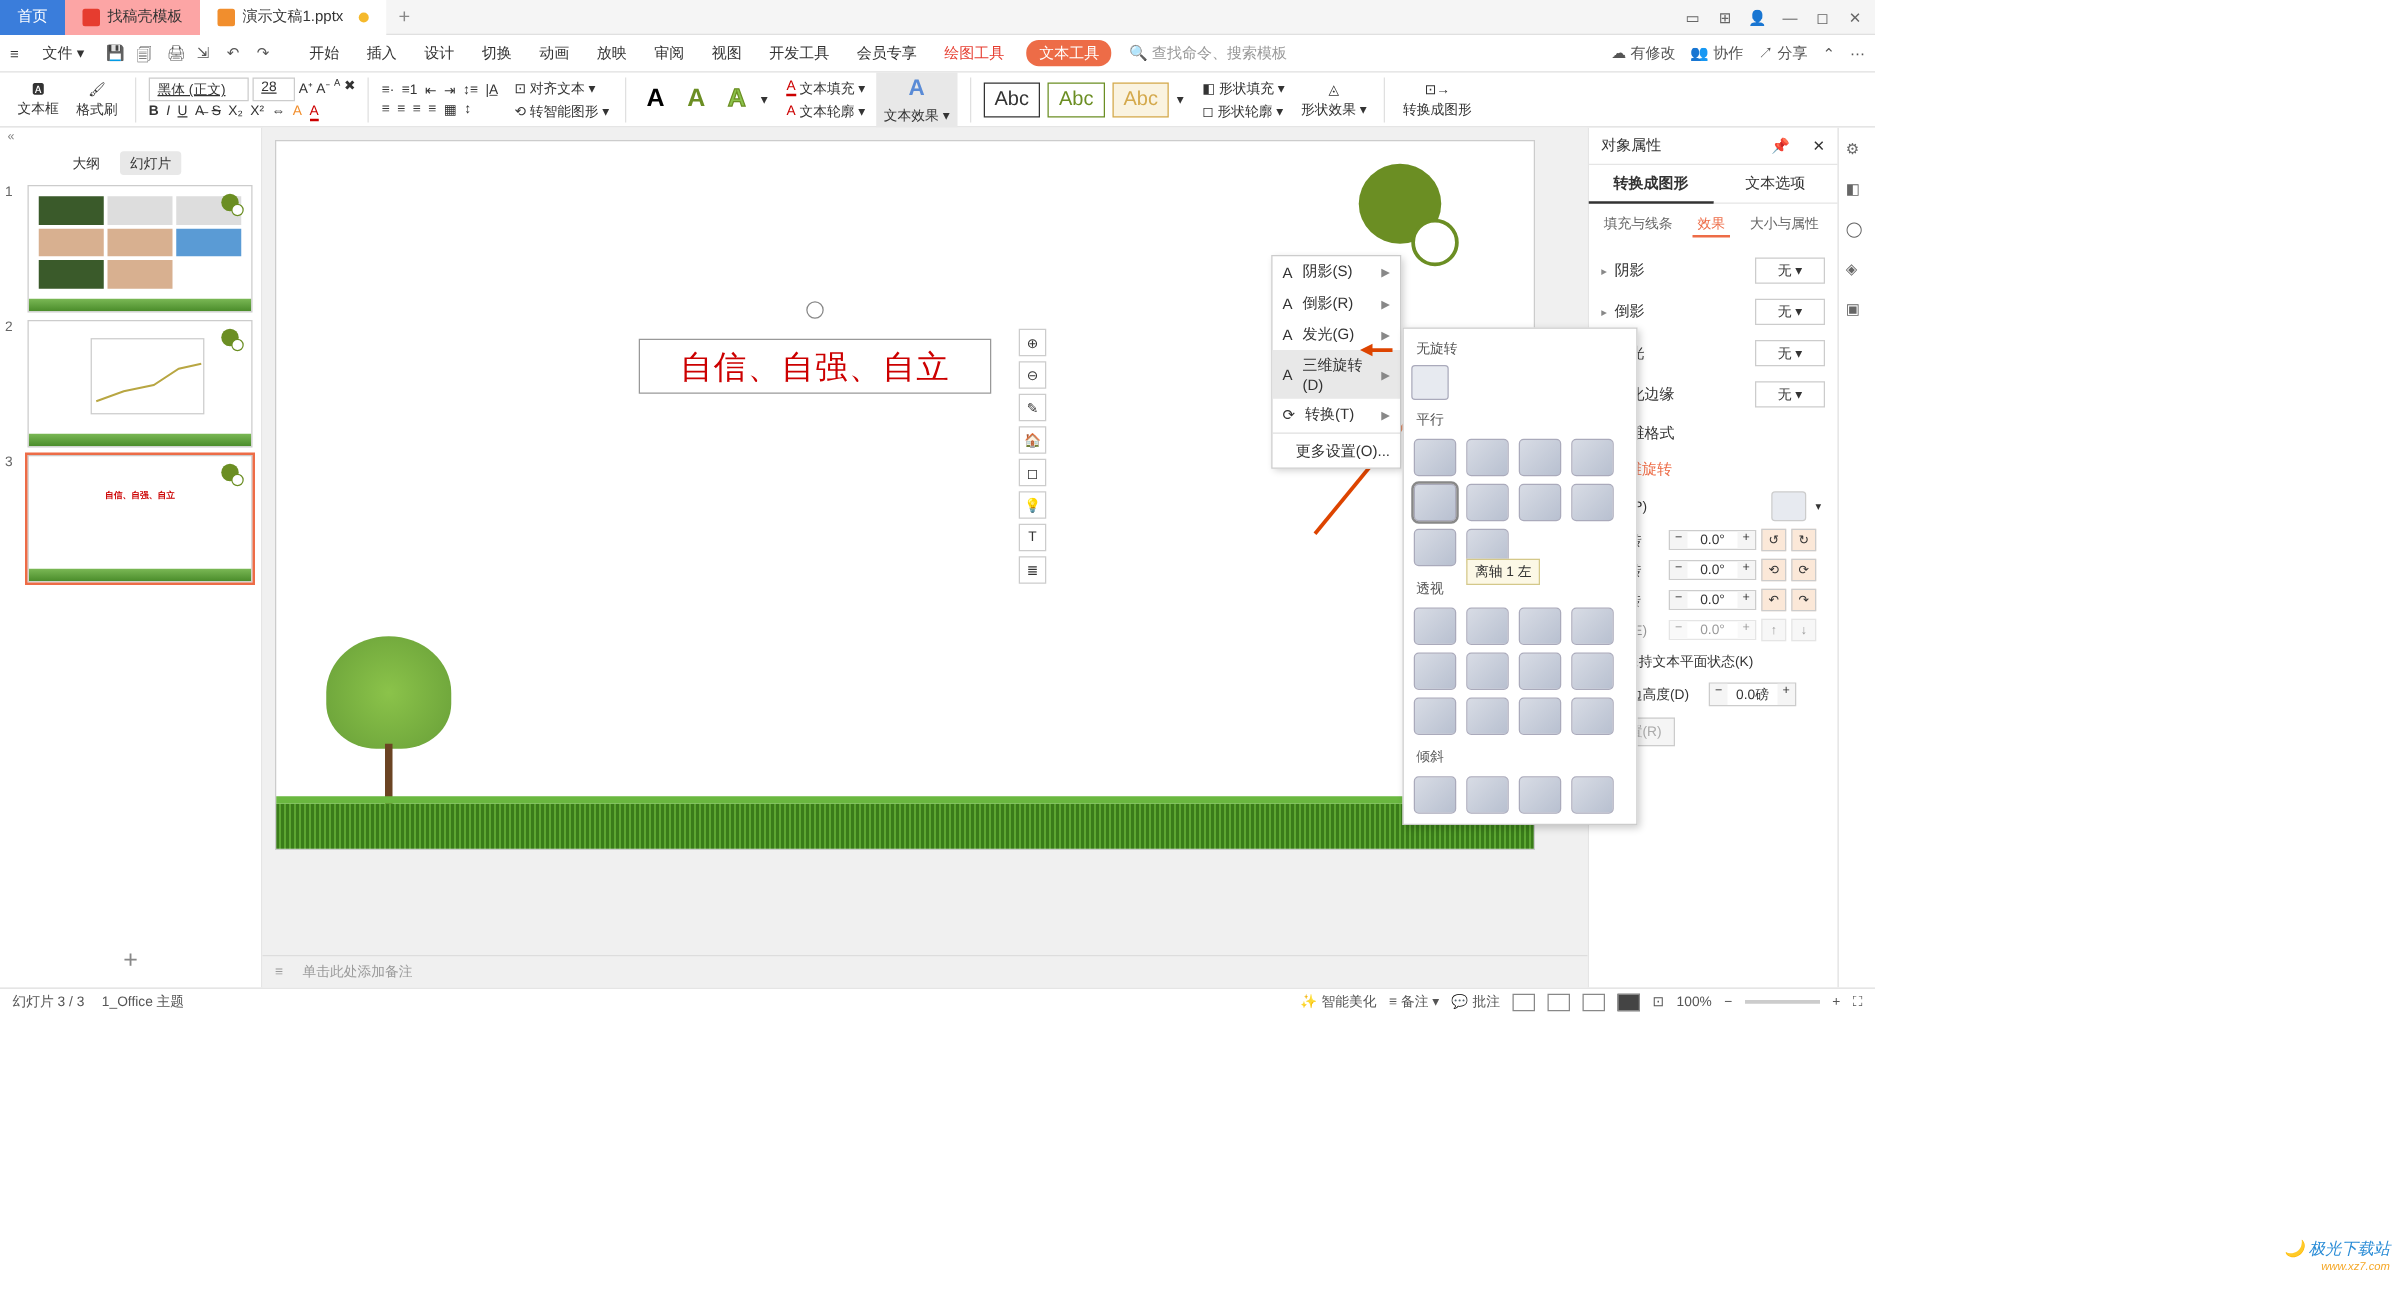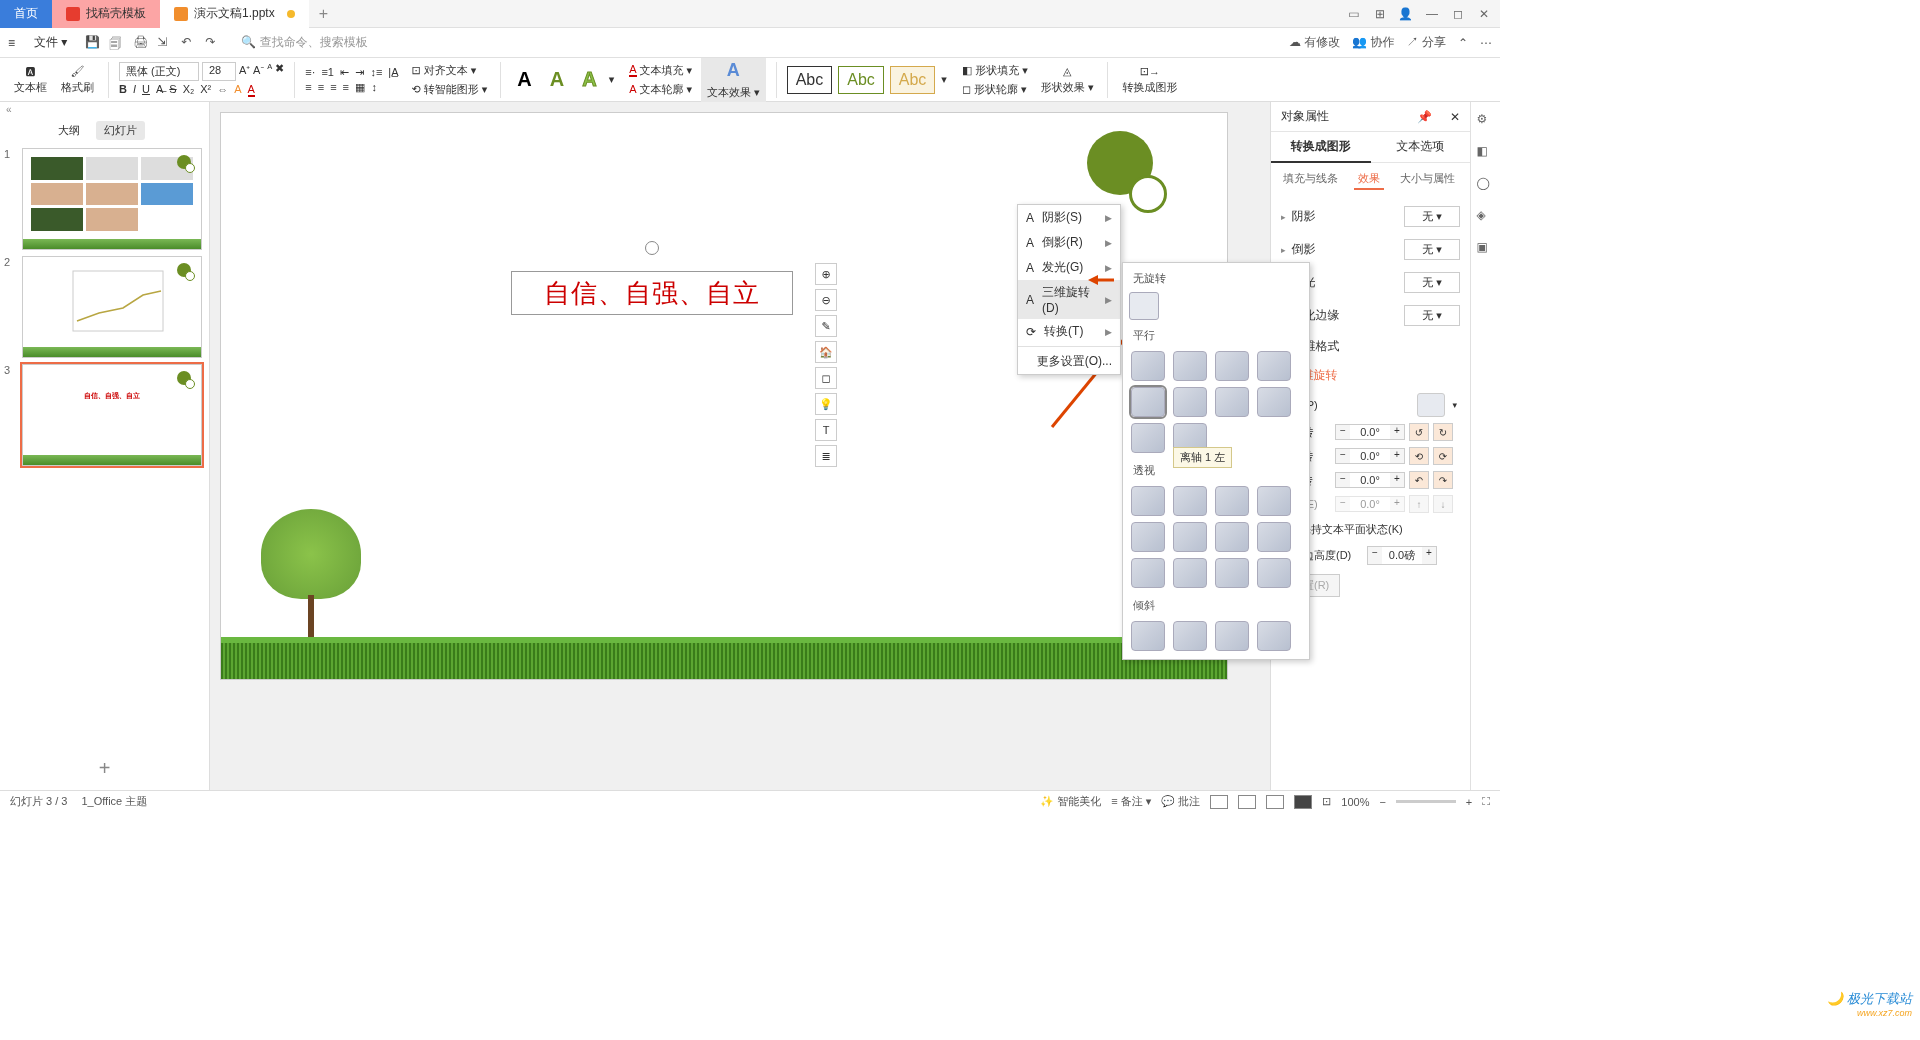--- a/index.html
+++ b/index.html
@@ -29,21 +29,21 @@
 .menu-tab.draw { color: #e63c2f; }
 .menu-tab.text-tool { background: #ed6c47; color: #fff; border-radius: 10px; padding: 2px 10px; }
 .search-box { margin-left: 10px; color: #999; }
 .menu-right { margin-left: auto; display: flex; gap: 12px; align-items: center; color: #555; }
 
 
 .ribbon { height: 44px; display: flex; align-items: center; padding: 0 10px; gap: 6px; border-bottom: 1px solid #ddd; font-size: 11px; }
 .rb-group { display: flex; flex-direction: column; align-items: center; gap: 2px; padding: 0 4px; }
 .rb-btn { display: flex; align-items: center; gap: 3px; padding: 1px 3px; }
 .rb-sep { width: 1px; height: 36px; background: #e0e0e0; margin: 0 4px; }
-.font-sel { border: 1px solid #ccc; padding: 1px 6px; font-size: 11px; }
+.font-sel { border: 1px solid #ccc; padding: 1px 6px; font-size: 11px; text-decoration: underline; }
 .letter-style { font-size: 20px; font-weight: bold; padding: 0 6px; }
 .text-effect-btn { background: #e8e8e8; padding: 2px 6px; display: flex; align-items: center; gap: 4px; }
 .abc-box { border: 1px solid #333; padding: 4px 8px; font-size: 16px; }
 .abc-box.green { border-color: #6b8e23; color: #6b8e23; }
 .abc-box.yellow { border-color: #d4a94c; color: #d4a94c; background: #faf3e0; }
 
 
 .body { flex: 1; display: flex; overflow: hidden; }
 .slide-panel { width: 210px; border-right: 1px solid #ddd; display: flex; flex-direction: column; }
 .slide-tabs { display: flex; padding: 4px 50px; gap: 8px; font-size: 11px; align-items: center; }
@@ -166,20 +166,34 @@
     <span class="hamburger"></span>
     <span class="menu-file"><span>文件</span> ▾</span>
     <div class="qat">
       <span class="qat-icon">💾</span>
       <span class="qat-icon">🗐</span>
       <span class="qat-icon">🖨</span>
       <span class="qat-icon">⇲</span>
       <span class="qat-icon">↶</span>
       <span class="qat-icon">↷</span>
     </div>
+    <div class="menu-tabs">
+      <span class="menu-tab">开始</span>
+      <span class="menu-tab">插入</span>
+      <span class="menu-tab">设计</span>
+      <span class="menu-tab">切换</span>
+      <span class="menu-tab">动画</span>
+      <span class="menu-tab">放映</span>
+      <span class="menu-tab">审阅</span>
+      <span class="menu-tab">视图</span>
+      <span class="menu-tab">开发工具</span>
+      <span class="menu-tab">会员专享</span>
+      <span class="menu-tab draw">绘图工具</span>
+      <span class="menu-tab text-tool">文本工具</span>
+    </div>
     <span class="search-box">🔍 <span>查找命令、搜索模板</span></span>
     <div class="menu-right">
       <span>☁ <span>有修改</span></span>
       <span>👥 <span>协作</span></span>
       <span>↗ <span>分享</span></span>
       <span>⌃</span>
       <span>⋯</span>
     </div>
   </div>
 
@@ -426,20 +440,24 @@
           </div>
           <div class="sub-title" style="margin-top:6px">倾斜</div>
           <div class="preset-grid">
             <div class="preset-cube"></div>
               <div class="preset-cube"></div>
               <div class="preset-cube"></div>
               <div class="preset-cube"></div>
           </div>
         </div>
       </div>
+      <div class="notes-bar">
+          <span class="hamburger"></span>
+          <span>单击此处添加备注</span>
+        </div>
     </div>
 
     <div class="props">
       <div class="props-title">
           <span>对象属性</span>
           <span style="margin-left:auto">📌</span>
           <span>✕</span>
         </div>
       <div class="props-tabs">
         <div class="props-tab active">转换成图形</div>

